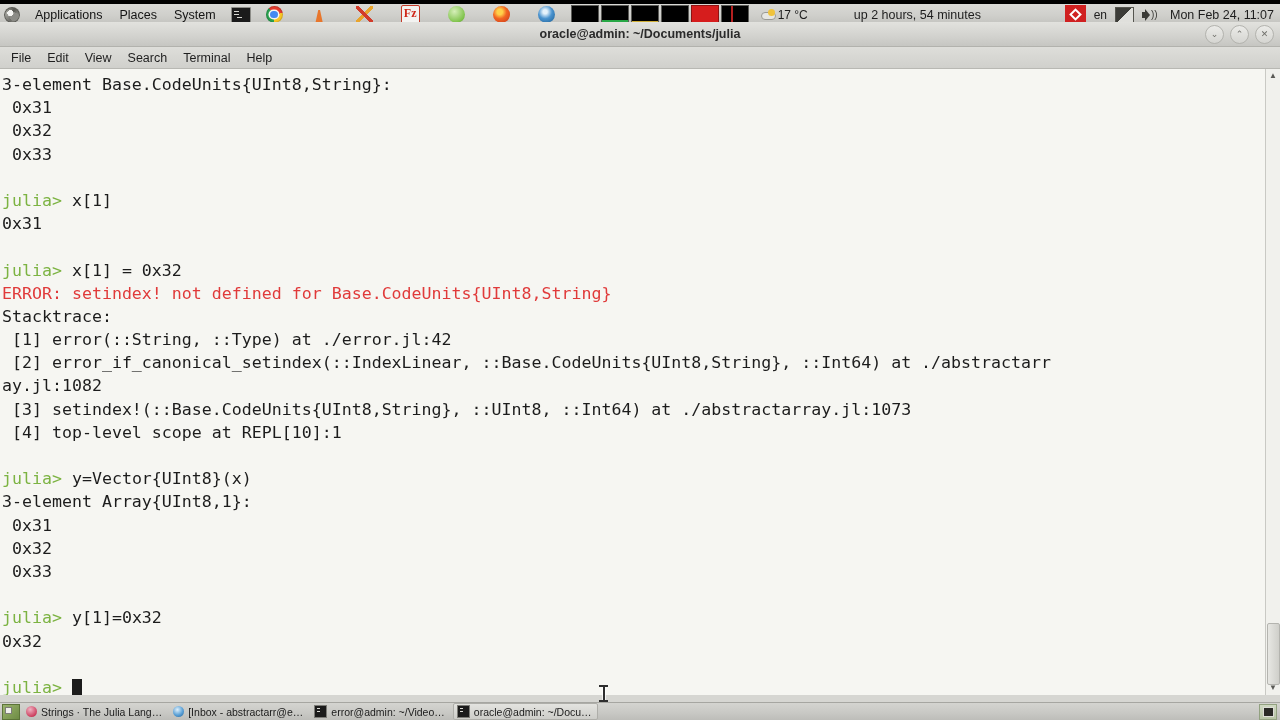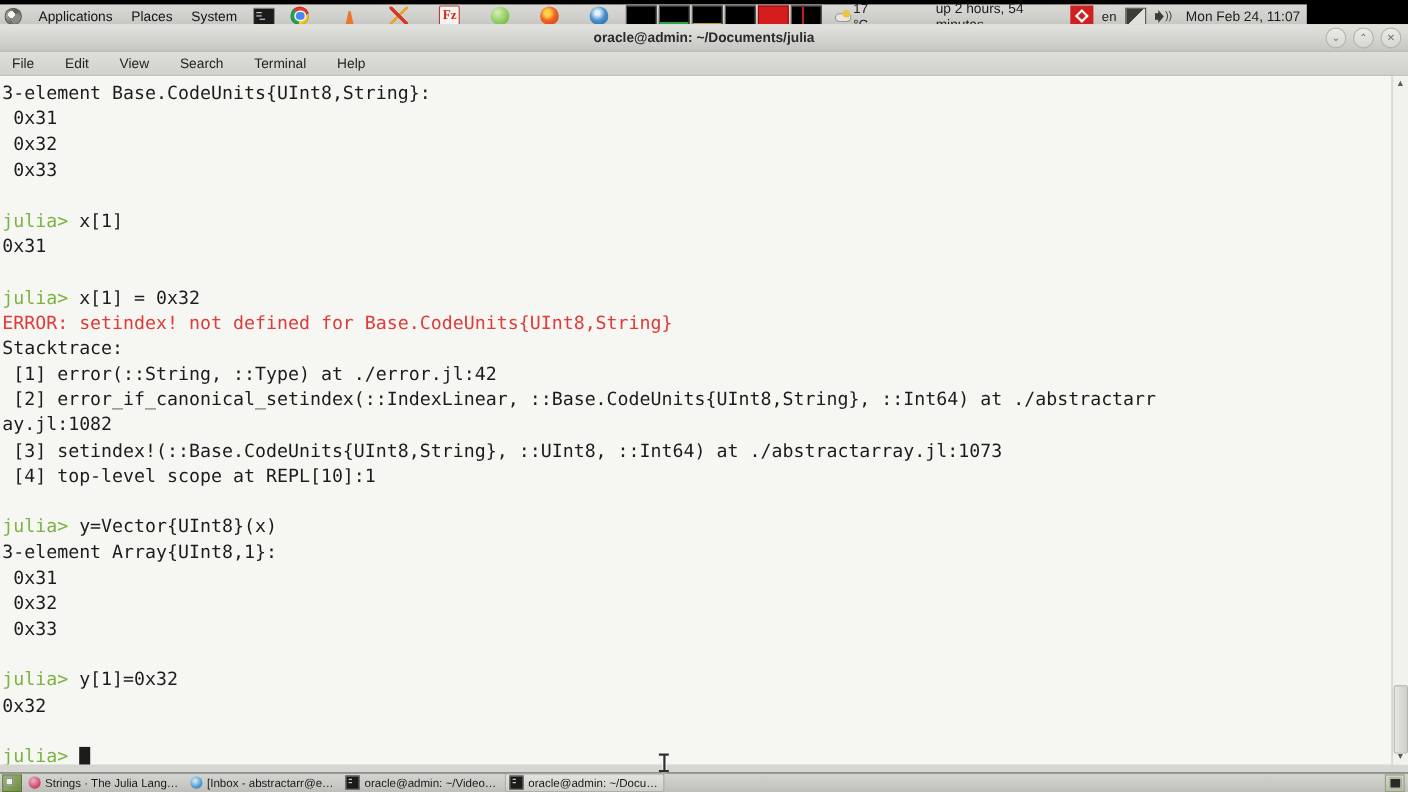--- a/index.html
+++ b/index.html
@@ -17,21 +17,21 @@
     position: relative;
     width: 1280px;
     height: 720px;
     overflow: hidden;
   }
 
   
   #top-panel {
     position: absolute;
     top: 4px; left: 0;
-    width: 1188px; height: 22px;
+    width: 1280px; height: 22px;
     background: linear-gradient(to bottom, #d9d9d6 0%, #cfcfcb 55%, #c2c2be 100%);
     border-bottom: 1px solid #a9a9a4;
     display: flex;
     align-items: center;
     font-size: 12px;
     color: #1d1d1d;
     box-sizing: border-box;
   }
   .panel-menu {
     display: flex;
@@ -222,21 +222,20 @@
   }
 
   #menubar {
     height: 21px;
     background: linear-gradient(to bottom, #dedeDA, #d0d0cc);
     border-bottom: 1px solid #b8b8b3;
     display: flex; align-items: center;
     padding-left: 3px;
     font-size: 12.5px;
     color: #1f1f1f;
-    gap: 12px;
   }
   #menubar .mi { padding: 1px 8px; }
 
   
   #terminal-wrap {
     position: relative;
     height: 626px;
     background: #f6f6f2;
     display: flex;
   }
@@ -469,21 +468,21 @@
         <div class="task-btn">
           <span class="tb-ico julia"></span>
           <span>Strings · The Julia Lang…</span>
         </div>
         <div class="task-btn">
           <span class="tb-ico thunder"></span>
           <span>[Inbox - abstractarr@e…</span>
         </div>
         <div class="task-btn">
           <span class="tb-ico term"></span>
-          <span>oracle@admin: ~/Video…</span>
+          <span>error@admin: ~/Video…</span>
         </div>
         <div class="task-btn active">
           <span class="tb-ico term"></span>
           <span>oracle@admin: ~/Docu…</span>
         </div>
       </div>
     <div class="tb-right">
       <span class="ws-switch">
           <span class="mini"></span>
         </span>

